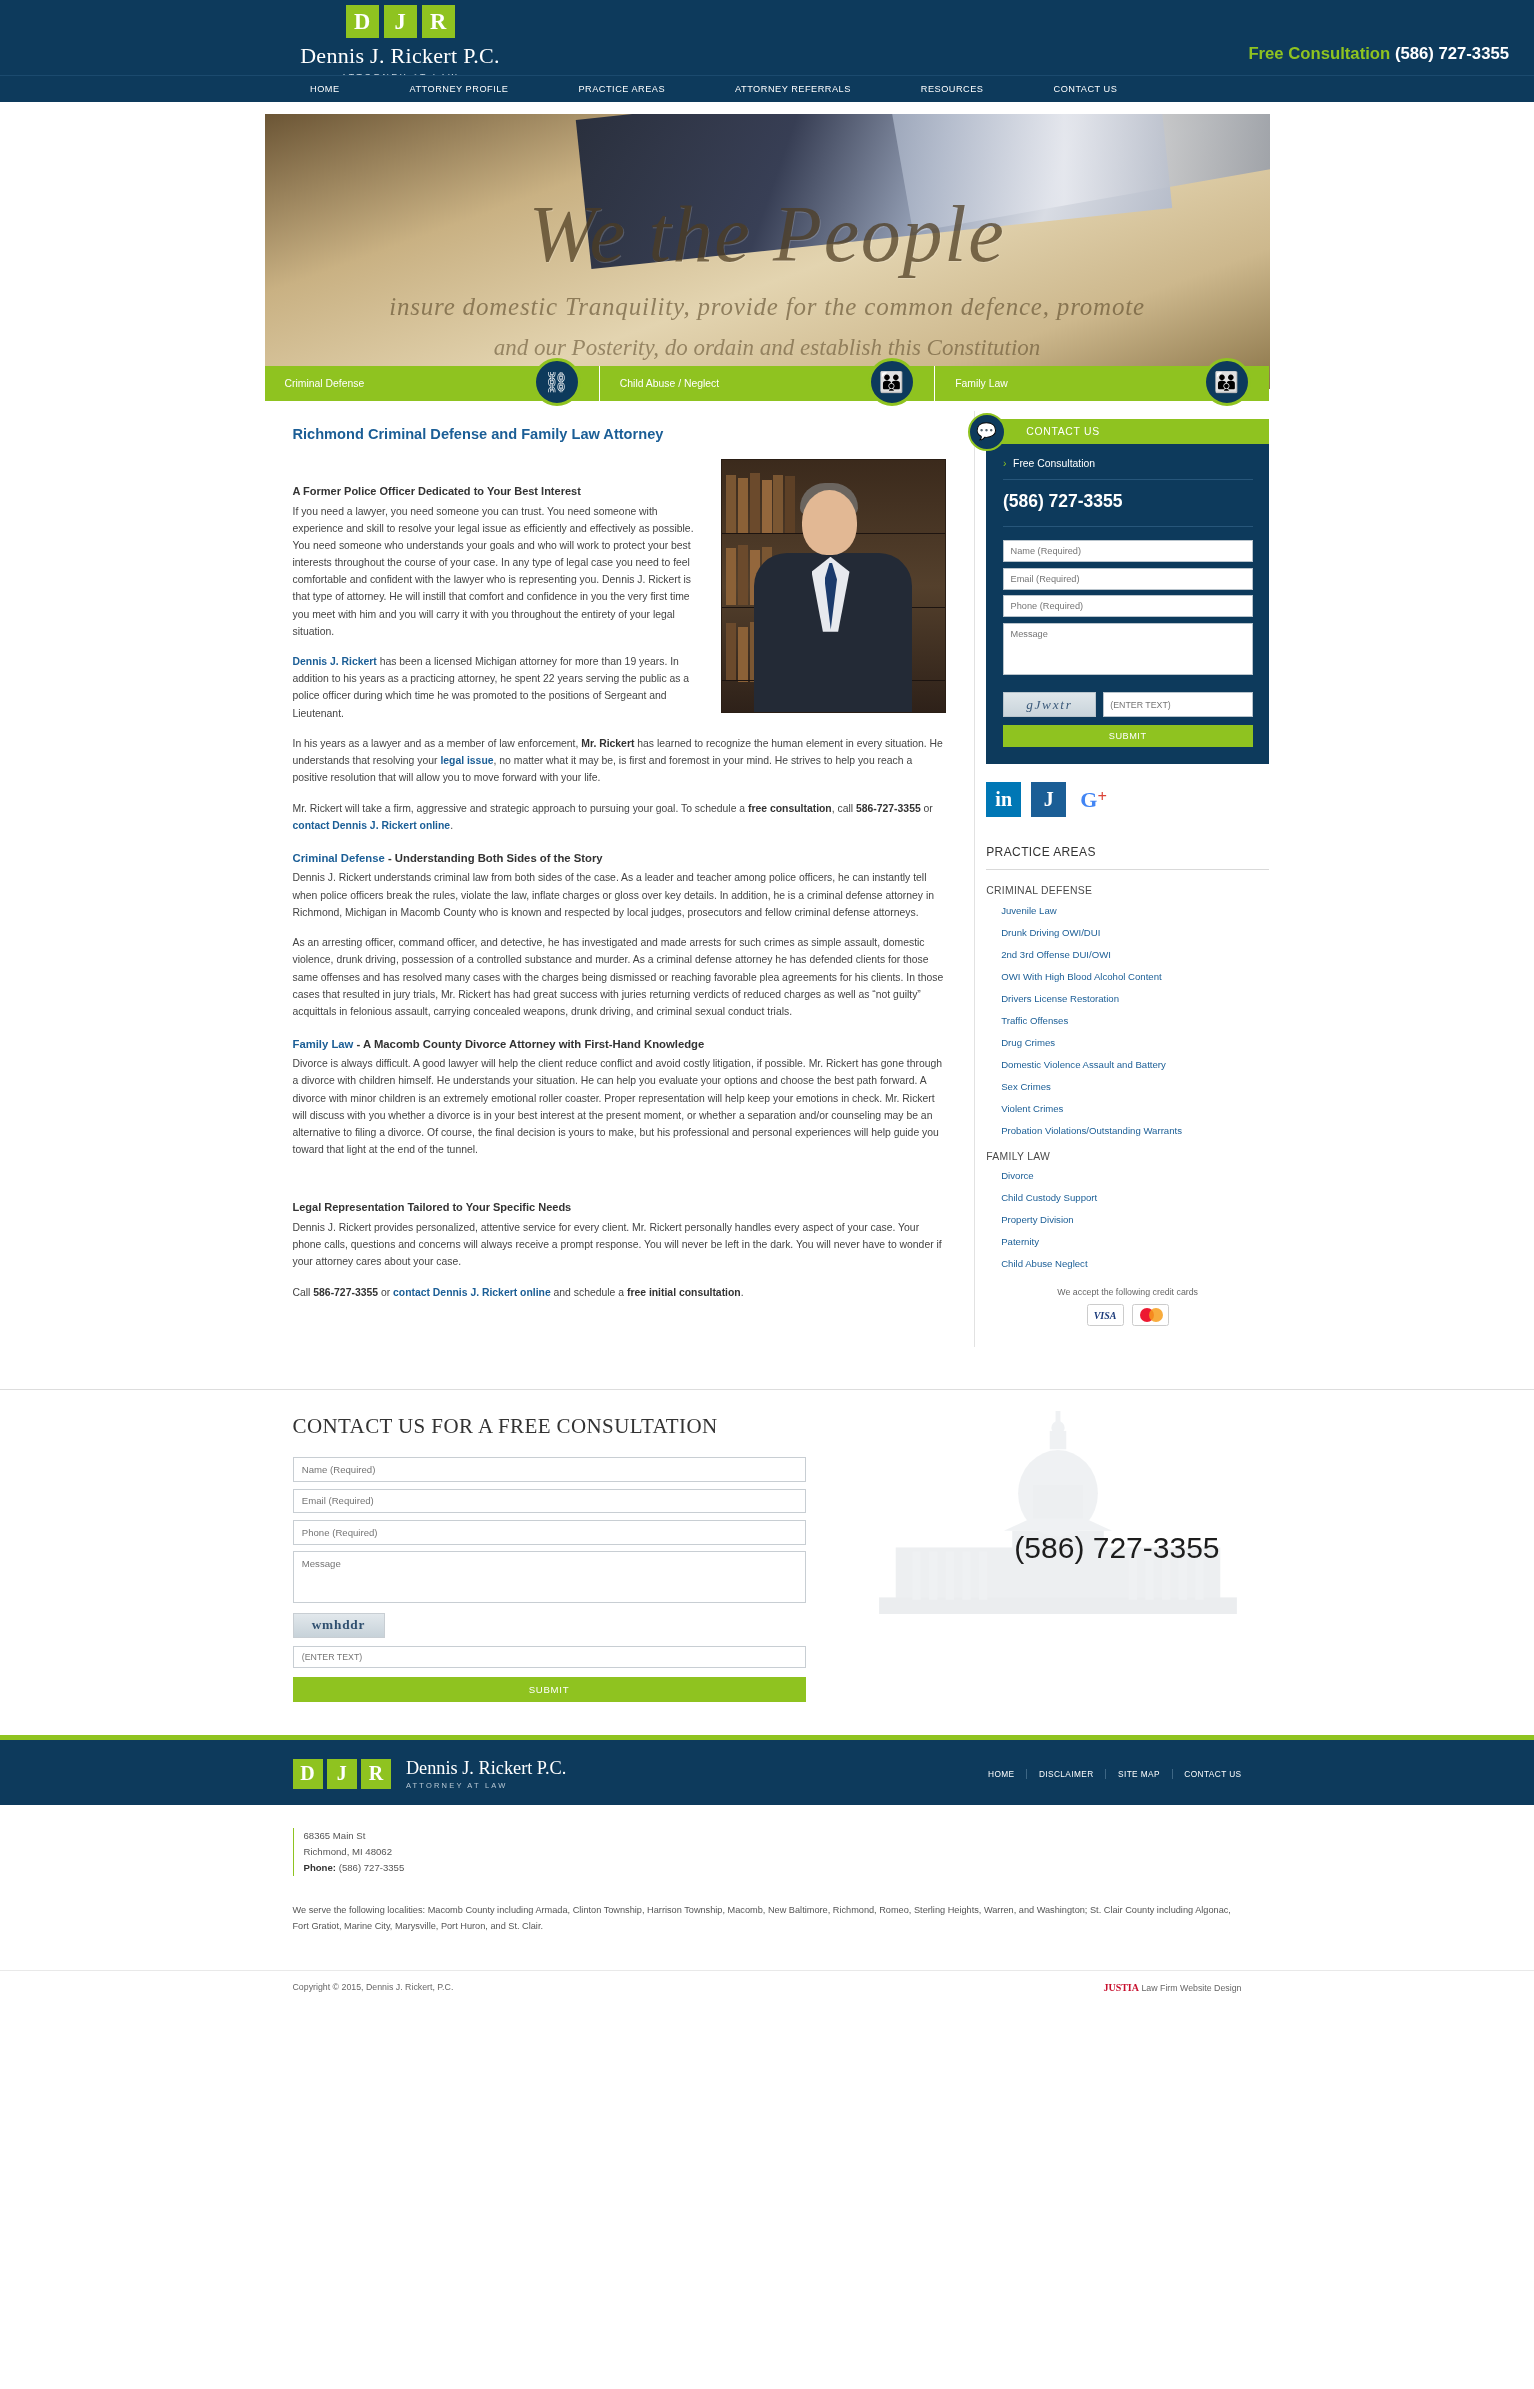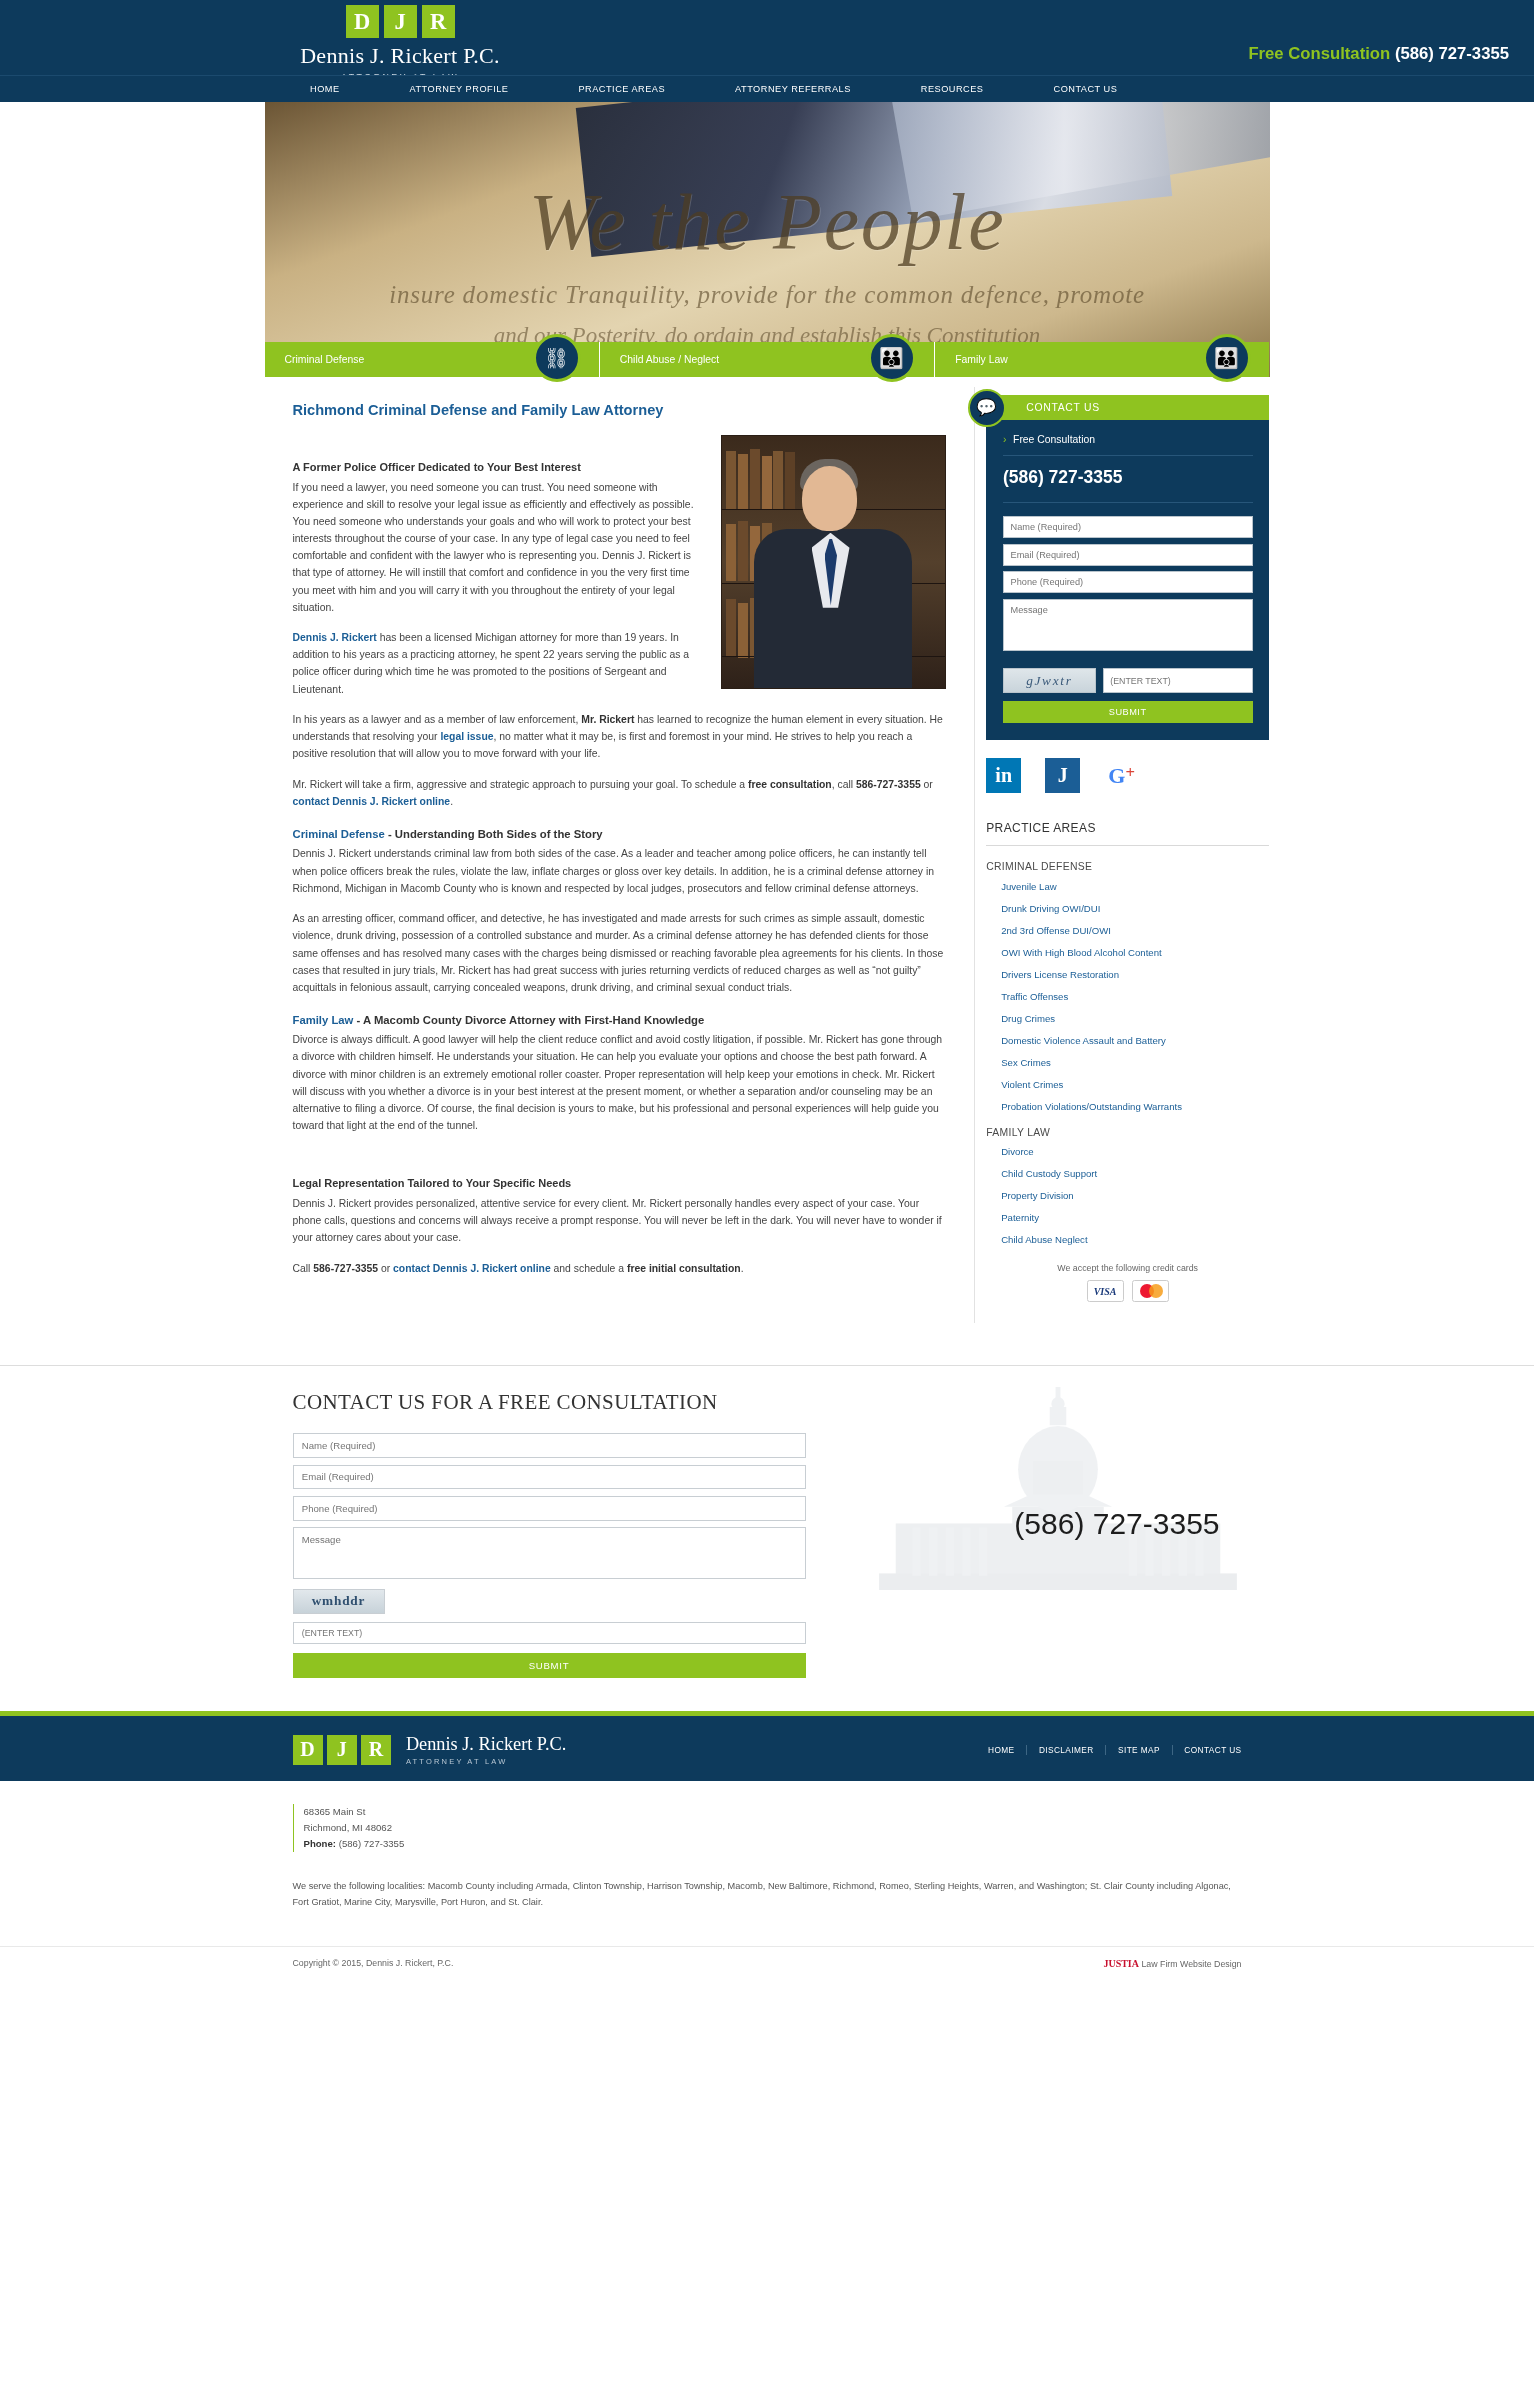--- a/index.html
+++ b/index.html
@@ -48,21 +48,21 @@
     display:flex; align-items:center;
   }
   .nav-items { display:flex; margin-left:275px; }
   .nav-item {
     color:#ffffff; font-size:9.2px; letter-spacing:0.5px;
     padding:0 35px; line-height:27px; cursor:pointer;
   }
 
   
   .hero {
-    position:relative; width:1005px; margin:0 auto; height:275px;
+    position:relative; width:1005px; margin:12px auto; height:275px;
     background:linear-gradient(160deg,#6b5535 0%, #c9b183 28%, #e3d4b0 55%, #cdb88d 78%, #8a7448 100%);
     overflow:hidden;
   }
   .hero-flag {
     position:absolute; top:-25px; left:317px; width:584px; height:150px;
     background:linear-gradient(115deg,#20283a 0%, #2c3550 35%, #8e9bb5 60%, #d8dde8 80%, #b4bccd 100%);
     transform:rotate(-6deg); opacity:.93;
   }
   .hero-flag2 {
     position:absolute; top:-42px; left:634px; width:417px; height:125px;
@@ -191,21 +191,21 @@
     flex:1; background:#ffffff; border:0.8px solid #b9c4cc; color:#8f989f;
     font-size:8.8px; padding:4.2px 6.7px;
   }
   .cb-submit {
     margin-top:8.3px; width:100%; background:#8fc320; color:#ffffff; border:none;
     height:22px; font-size:9.2px; letter-spacing:0.5px; cursor:pointer;
     font-family:"Liberation Sans", sans-serif;
   }
 
   
-  .social { display:flex; gap:24px; margin:18.3px 0 0 11.7px; }
+  .social { display:flex; gap:10px; margin:18.3px 0 0 11.7px; }
   .sq { width:35px; height:35px; display:flex; align-items:center; justify-content:center;
         color:#ffffff; font-family:"Liberation Serif", serif; font-size:20px; font-weight:bold; }
   .sq.li { background:#0077b5; }
   .sq.ju { background:#1b5e96; }
   .sq.gp { background:#ffffff; color:#d34836; font-size:22px; border:none;
            display:flex; align-items:center; justify-content:center; }
   .gp-inner { display:flex; }
   .gp-g { color:#4285f4; }
   .gp-plus { color:#db4437; font-size:16.7px; }
 

